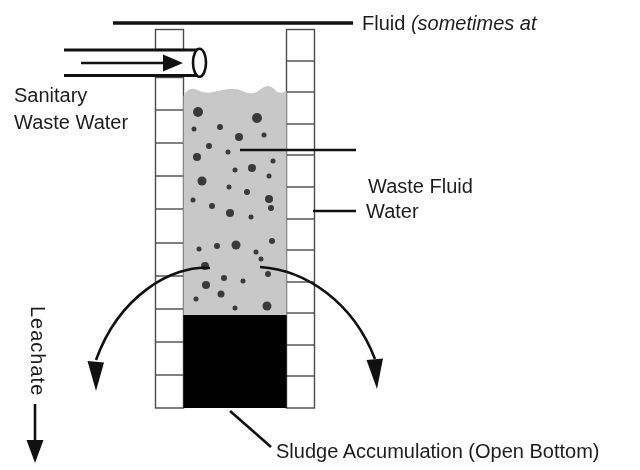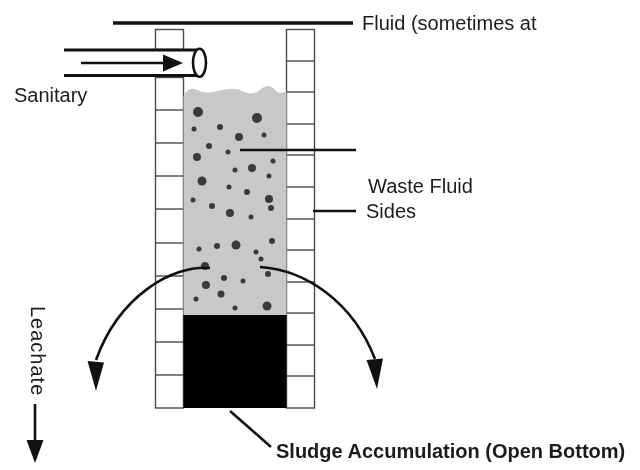--- a/index.html
+++ b/index.html
@@ -2,21 +2,21 @@
 <html><head>
 <meta charset="utf-8">
 <style>
   html,body{margin:0;padding:0;background:#ffffff;}
   #stage{
     position:relative;width:640px;height:470px;background:#ffffff;overflow:hidden;
     font-family:"Liberation Sans",sans-serif;color:#1c1c1c;
   }
   #diagram-svg{position:absolute;left:0;top:0;}
   .lbl{position:absolute;font-size:20px;line-height:27px;white-space:nowrap;}
-  .ital{margin-top:20px;}
+  .ital{font-style:italic;margin-top:20px;}
   .center{}
   .cell{fill:#ffffff;stroke:#4a4a4a;stroke-width:1.4;}
   .cellline{stroke:#4a4a4a;stroke-width:1.4;}
   .ink{stroke:#111111;fill:none;}
   .inkfill{fill:#111111;stroke:none;}
   #leachate-label{
     writing-mode:vertical-rl;text-orientation:mixed;
     left:24px;top:306px;letter-spacing:1px;
   }
 </style>
@@ -136,25 +136,26 @@
 
   <div class="lbl" style="left:362px;top:10px;">
     <div>
       <span>Fluid</span>
       <span class="ital">(sometimes at</span>
     </div>
   </div>
 
   <div class="lbl center" style="left:14px;top:82px;width:140px;">
     <div>Sanitary</div>
+    <div>Waste Water</div>
   </div>
 
   <div class="lbl" style="left:368px;top:137px;margin-top:36px;">Waste Fluid</div>
 
   <div class="lbl" style="left:366px;top:198px;">
-    <div>Sides</div>
+    <div>Water</div>
   </div>
 
-  <div class="lbl" style="left:276px;top:438px;font-weight:bold;">Sludge Accumulation (Open Bottom)</div>
+  <div class="lbl" style="left:276px;top:438px;">Sludge Accumulation (Open Bottom)</div>
 
   <div class="lbl" id="leachate-label">Leachate</div>
 
 </div>
 
 </body></html>

